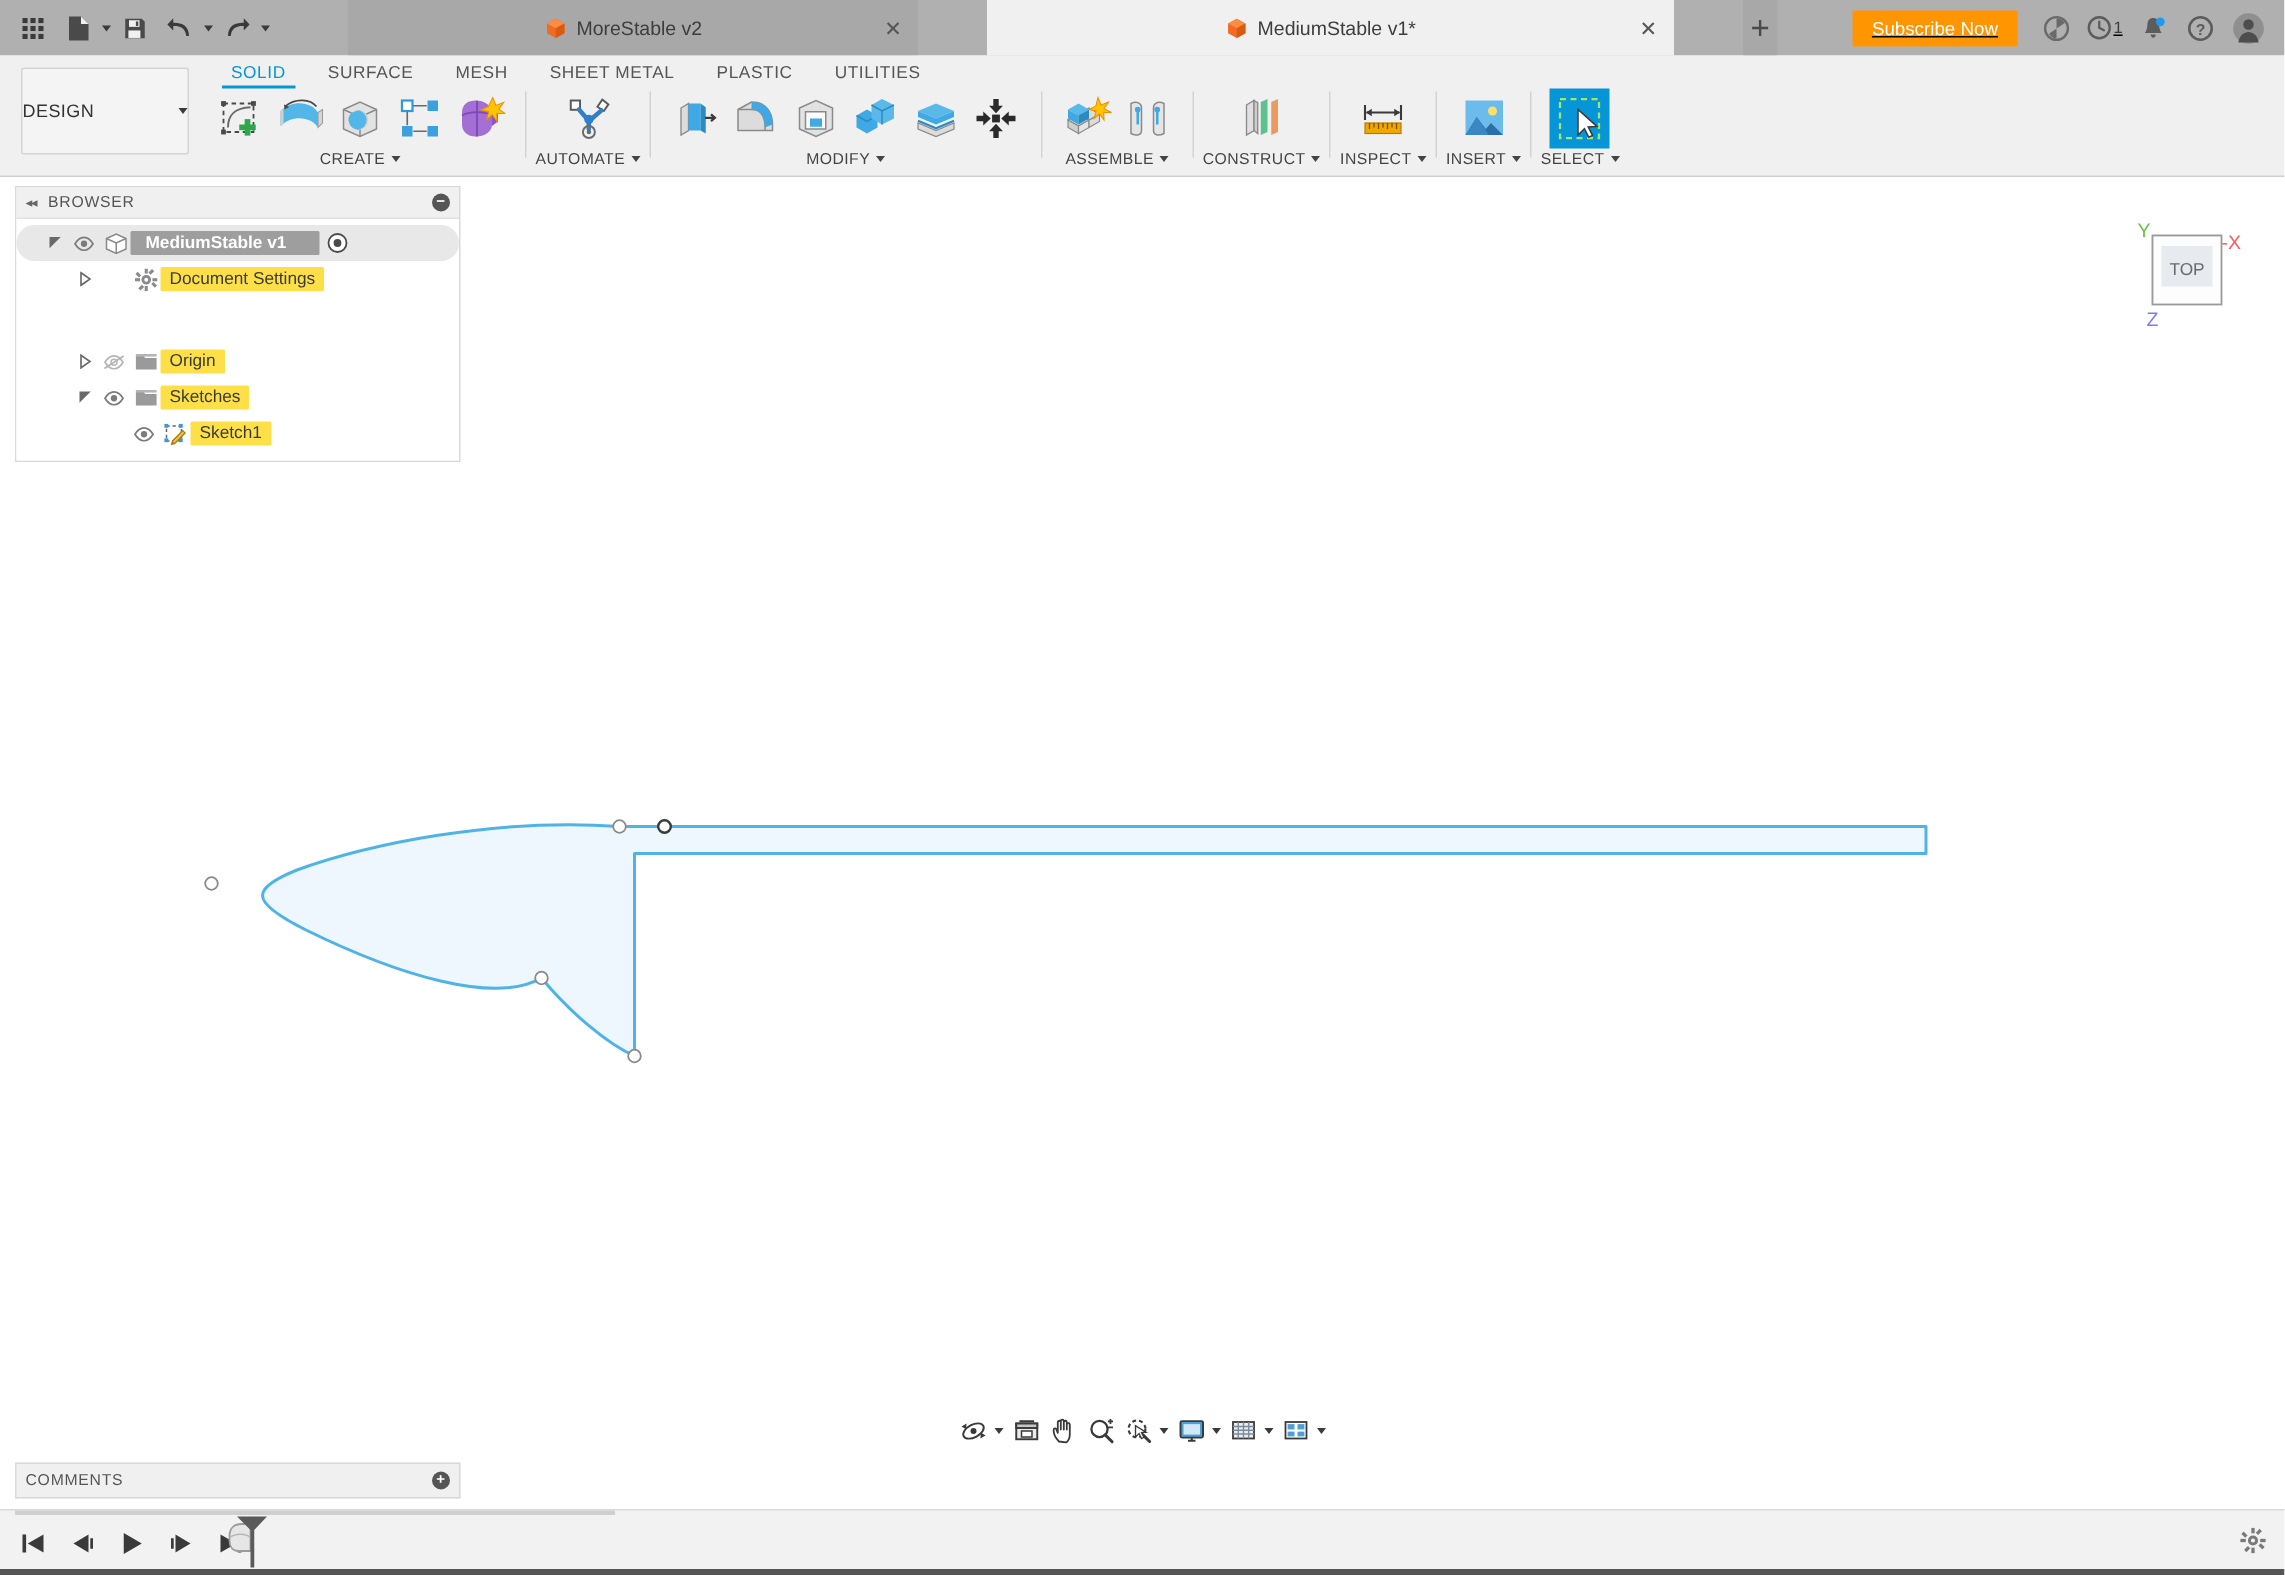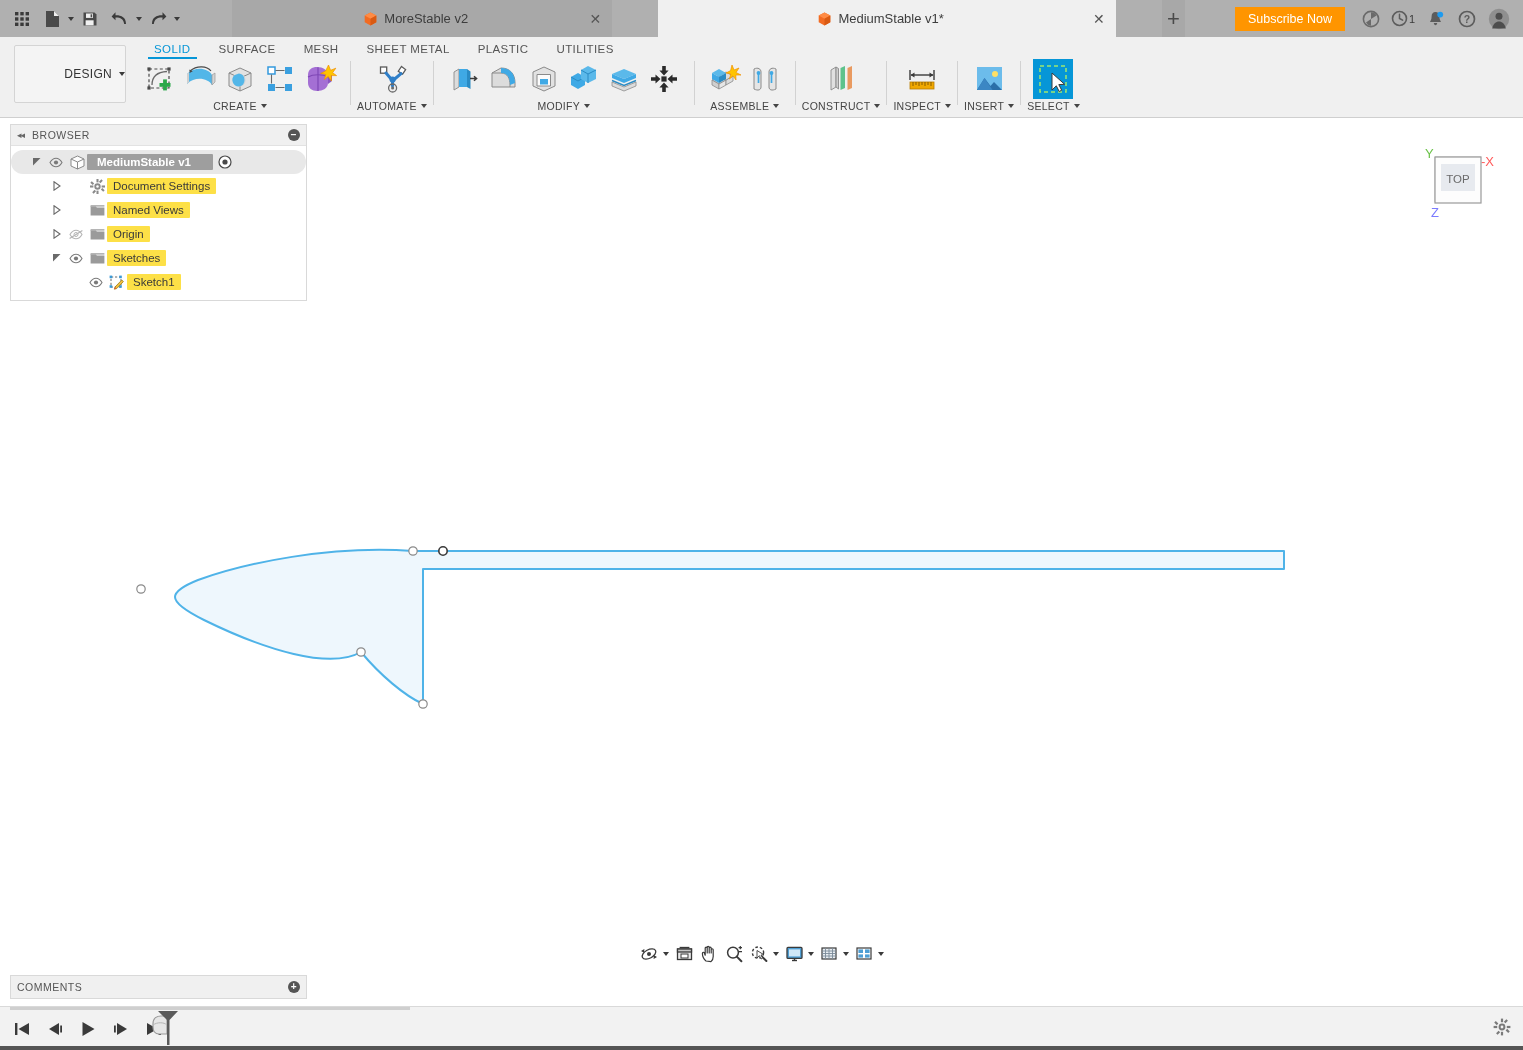--- a/index.html
+++ b/index.html
@@ -53,20 +53,21 @@
     font-size: 14px; line-height: 14px; text-align: center;
     font-family: "Liberation Sans", sans-serif; cursor: pointer;
   }
   .tab-new {
     width: 30px; height: 37px; display: flex; align-items: center; justify-content: center;
     background: #a8a8a8; color: #4a4a4a; font-size: 22px; font-weight: 300; cursor: pointer;
   }
   .title-right {
     display: flex; align-items: center; height: 37px; gap: 0px;
     padding-right: 8px;
+    text-decoration: underline;
   }
   .subscribe {
     background: #ff9500; color: #ffffff;
     font-size: 12.5px; height: 24px; line-height: 24px;
     padding: 0 13px; margin: 0 10px 0 4px;
     cursor: pointer; white-space: nowrap;
   }
   .tb-icon {
     width: 32px; height: 37px; display: flex; align-items: center; justify-content: center;
     cursor: pointer; position: relative;
@@ -75,21 +76,21 @@
 
   
   .ribbon {
     position: absolute; left: 0; top: 37px; width: 1523px; height: 81px;
     background: #f0f0f0;
     border-bottom: 1px solid #cfcfcf;
   }
   .design-btn {
     position: absolute; left: 14px; top: 8px; width: 112px; height: 58px;
     border: 1px solid #d4d4d4; background: #f4f4f4; border-radius: 2px;
-    display: flex; align-items: center; justify-content: flex-end;
+    display: flex; align-items: center; justify-content: space-between;
     font-size: 12px; color: #333; letter-spacing: .3px; cursor: pointer;
   }
   .wstabs {
     position: absolute; left: 140px; top: 4px;
     display: flex; align-items: flex-start; gap: 0;
   }
   .wstab {
     font-size: 11.5px; color: #555; letter-spacing: .4px;
     padding: 2px 14px 4px 14px; cursor: pointer; position: relative;
     white-space: nowrap;
@@ -737,36 +738,21 @@
                 <rect x="12.4" y="6.9" width="3.6" height="2.2"></rect>
                 <rect x="1.3" y="2.6" width="2.2" height="3.6" transform="rotate(-45 2.4 4.4)"></rect>
                 <rect x="12.5" y="9.8" width="2.2" height="3.6" transform="rotate(-45 13.6 11.6)"></rect>
                 <rect x="9.8" y="1.3" width="3.6" height="2.2" transform="rotate(-45 11.6 2.4)"></rect>
                 <rect x="2.6" y="12.5" width="3.6" height="2.2" transform="rotate(-45 4.4 13.6)"></rect>
               </g>
             </svg>
           </span>
           <span class="tlabel">Document Settings</span>
         </div>
-        <div class="trow" style="padding-left: 38px;">
-          <span class="texp">
-            <svg width="10" height="10" viewBox="0 0 10 10">
-              <path d="M2 0.8 L8 5 L2 9.2 Z" fill="none" stroke="#6a6a6a" stroke-width="1.1"></path>
-            </svg>
-          </span>
-          <span class="teye"></span>
-          <span class="ticon">
-            <svg width="15" height="13" viewBox="0 0 15 13">
-              <path d="M0.6 2 L5.6 2 L6.8 3.6 L14.4 3.6 L14.4 11.4 L0.6 11.4 Z" fill="#9a9a9a"></path>
-              <rect x="0.6" y="1" width="13.8" height="1.7" fill="#b5b5b5"></rect>
-            </svg>
-          </span>
-          <span class="tlabel">Named Views</span>
-        </div>
-        <div class="trow" style="padding-left: 38px;">
+        <div class="trow" style="padding-left: 38px; margin-top: 31px;">
           <span class="texp">
             <svg width="10" height="10" viewBox="0 0 10 10">
               <path d="M2 0.8 L8 5 L2 9.2 Z" fill="none" stroke="#6a6a6a" stroke-width="1.1"></path>
             </svg>
           </span>
           <span class="teye">
             <svg width="14" height="11" viewBox="0 0 14 11">
               <path d="M1 5.5 C3 2 5 1.2 7 1.2 C9 1.2 11 2 13 5.5 C11 9 9 9.8 7 9.8 C5 9.8 3 9 1 5.5 Z" fill="none" stroke="#b5b5b5" stroke-width="1.1"></path>
               <circle cx="7" cy="5.5" r="2" fill="none" stroke="#b5b5b5" stroke-width="1"></circle>
               <path d="M0.6 9.6 L13.4 1.4" stroke="#b5b5b5" stroke-width="1.2"></path>

